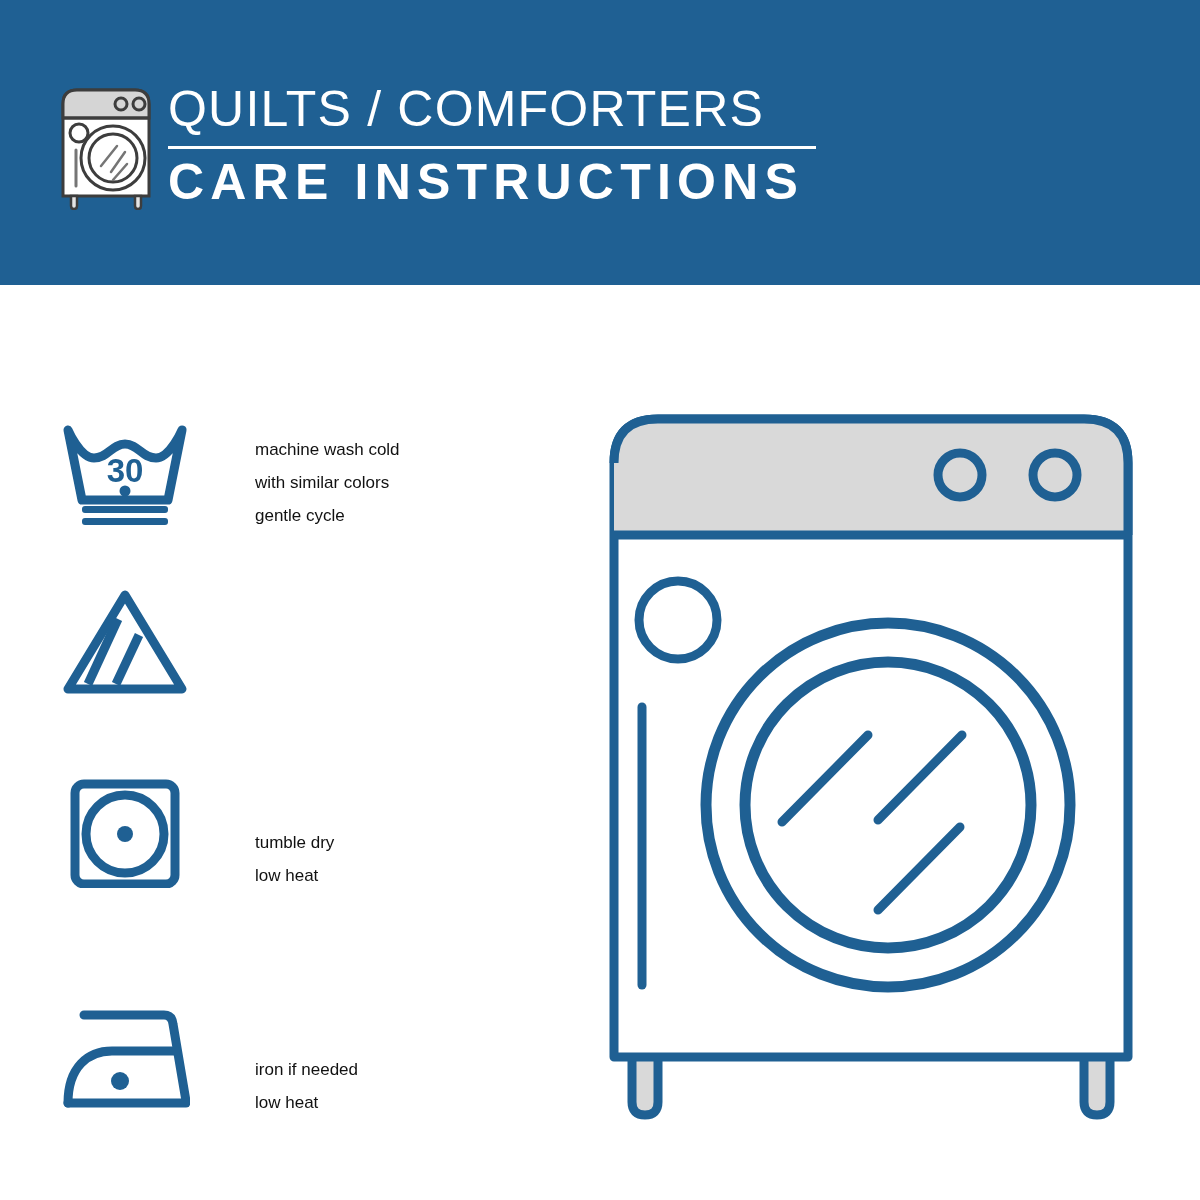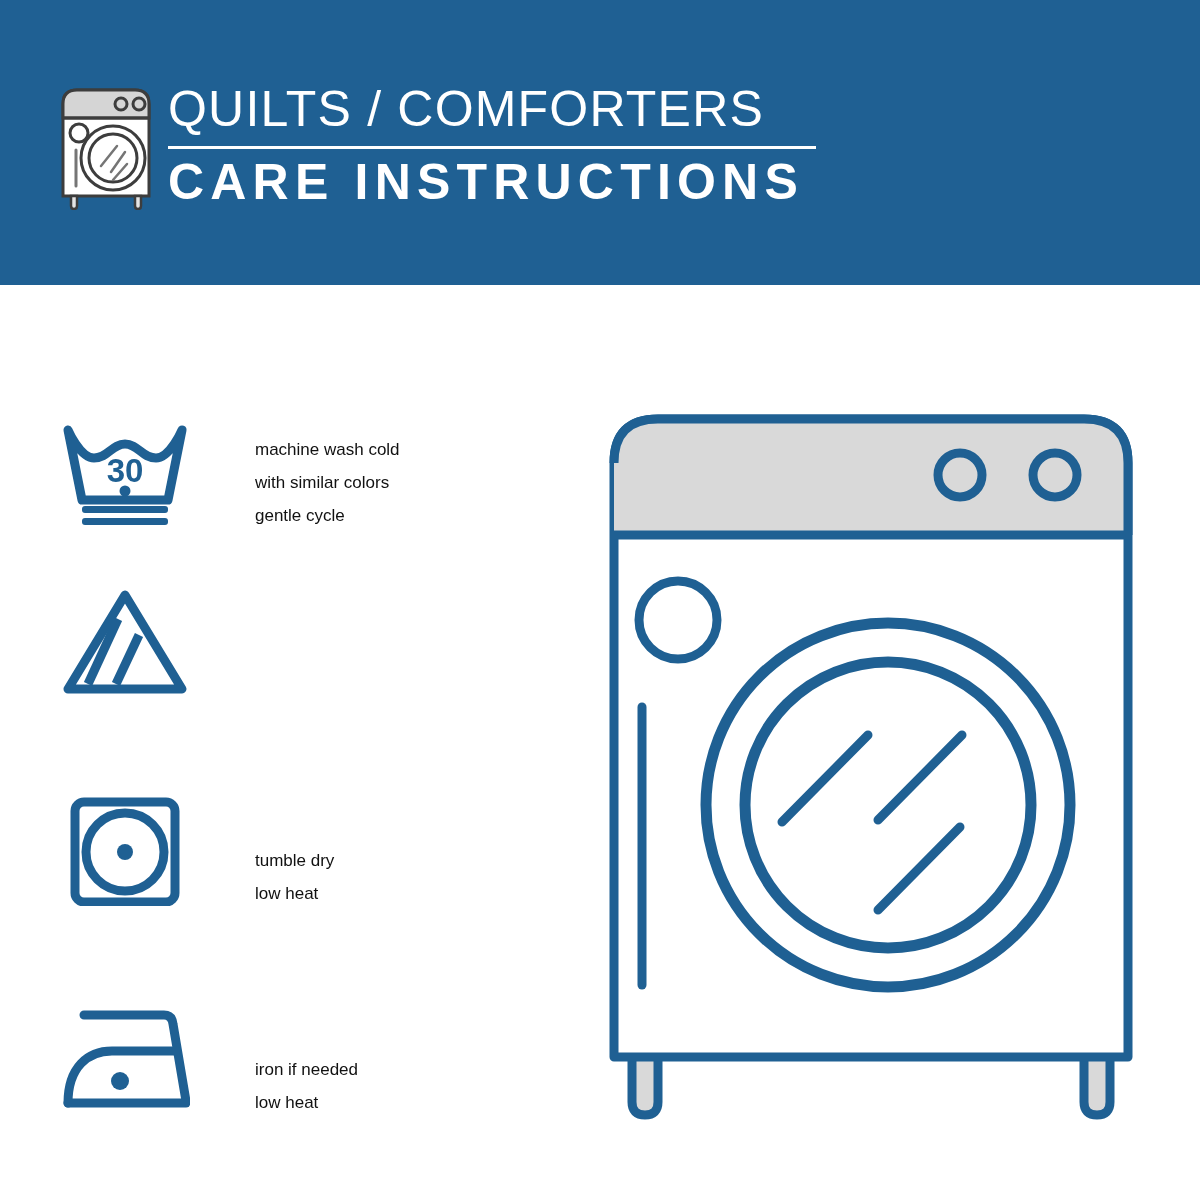--- a/index.html
+++ b/index.html
@@ -79,21 +79,21 @@
   .care-text {
     margin-left: 65px;
     color: #111111;
     font-size: 17px;
     line-height: 33px;
     font-weight: 400;
     white-space: pre-line;
   }
   #care-row-0 { top: 418px; }
   #care-row-1 { top: 585px; }
-  #care-row-2 { top: 796px; }
+  #care-row-2 { top: 778px; }
   #care-row-3 { top: 1005px; }
   #care-row-0 .care-text { margin-top: 7px; }
   #care-row-1 .care-text { margin-top: 29px; }
   #care-row-2 .care-text { margin-top: 33px; }
   #care-row-3 .care-text { margin-top: 32px; }
 
   
   #washer-illustration {
     position: absolute;
     left: 600px;

